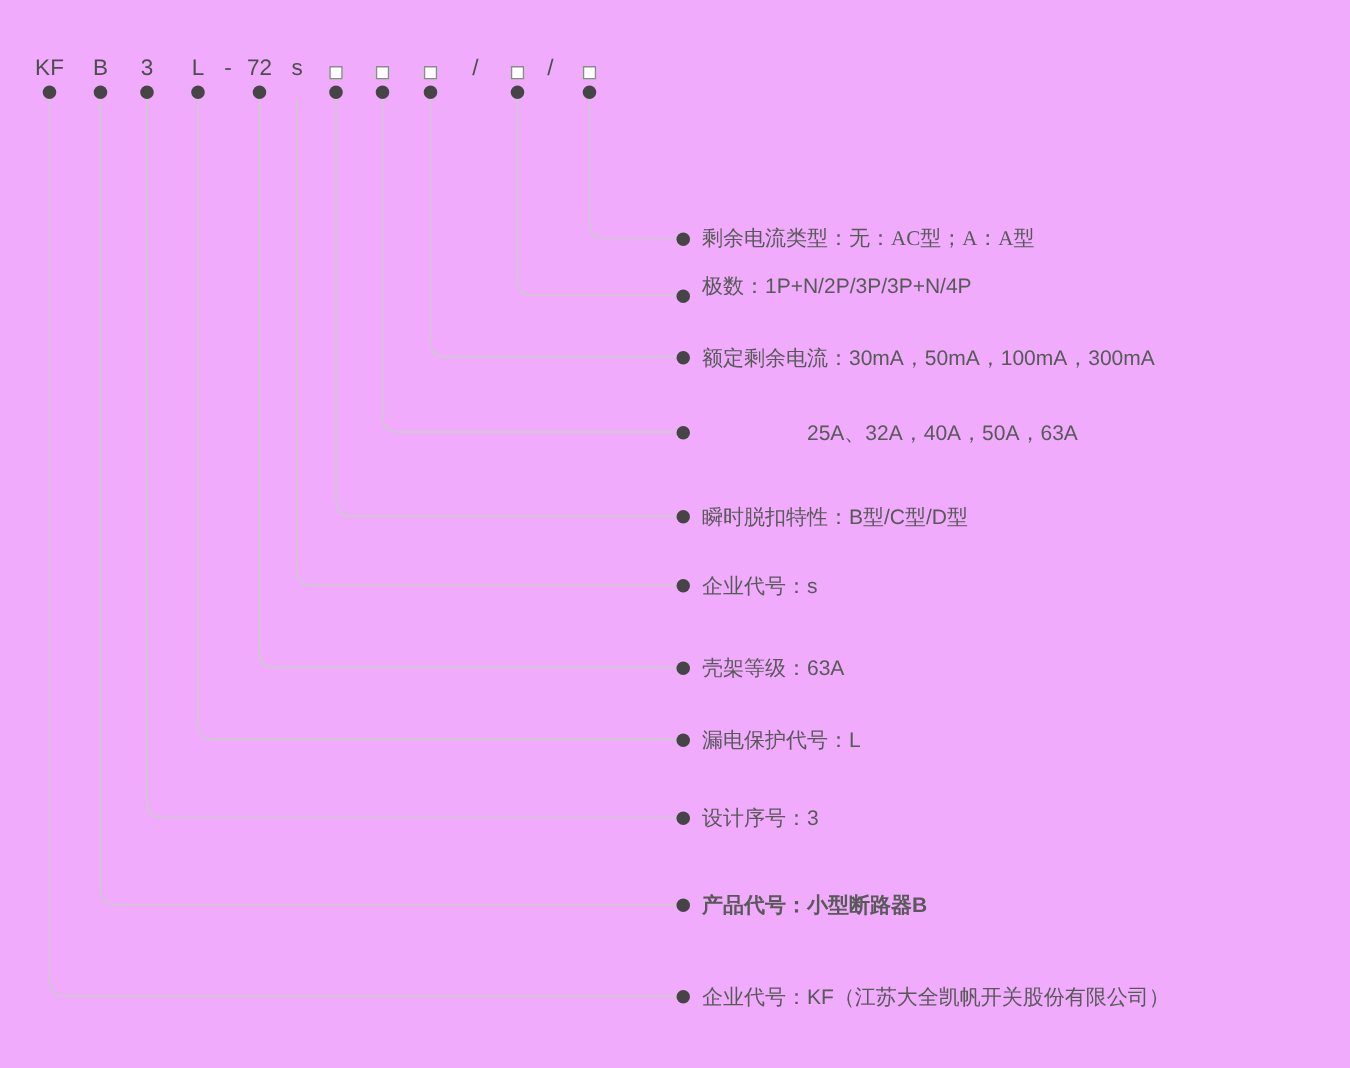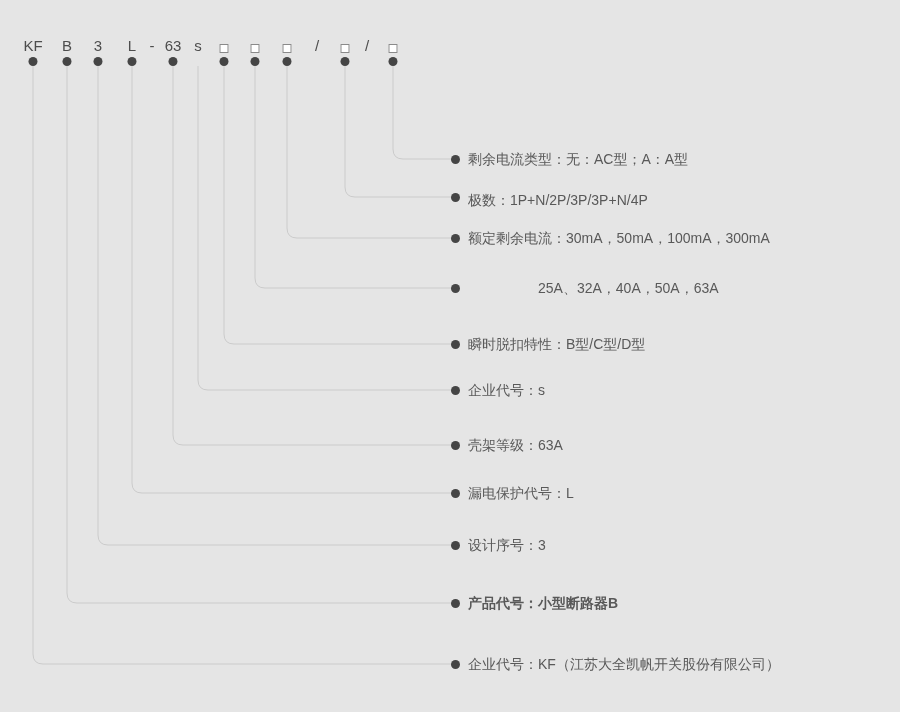--- a/index.html
+++ b/index.html
@@ -5,21 +5,21 @@
   html, body {
     margin: 0;
     padding: 0;
     background: #ffffff;
     font-family: "Liberation Sans", "DejaVu Sans", sans-serif;
   }
   .stage {
     position: relative;
     width: 900px;
     height: 712px;
-    background: #e5e5e5;
+    background: #f0abfc;
     overflow: hidden;
   }
   #connectors {
     position: absolute;
     left: 0;
     top: 0;
     width: 900px;
     height: 712px;
   }
   .code-char {
@@ -88,43 +88,43 @@
   <div id="code-row">
       <span class="code-char" style="color: rgb(77, 77, 77); left: 33px;">KF</span>
       <span class="top-dot" style="left: 33px; background: rgb(69, 69, 69);"></span>
       <span class="code-char" style="color: rgb(77, 77, 77); left: 67px;">B</span>
       <span class="top-dot" style="left: 67px; background: rgb(69, 69, 69);"></span>
       <span class="code-char" style="color: rgb(77, 77, 77); left: 98px;">3</span>
       <span class="top-dot" style="left: 98px; background: rgb(69, 69, 69);"></span>
       <span class="code-char" style="color: rgb(77, 77, 77); left: 132px;">L</span>
       <span class="top-dot" style="left: 132px; background: rgb(69, 69, 69);"></span>
       <span class="code-char" style="color: rgb(77, 77, 77); left: 152px;">-</span>
-      <span class="code-char" style="color: rgb(77, 77, 77); left: 173px;">63</span>
+      <span class="code-char" style="color: rgb(77, 77, 77); left: 173px;">72</span>
       <span class="top-dot" style="left: 173px; background: rgb(69, 69, 69);"></span>
       <span class="code-char" style="color: rgb(77, 77, 77); left: 198px;">s</span>
       <span class="code-box" style="left: 224px;"></span>
       <span class="top-dot" style="left: 224px; background: rgb(69, 69, 69);"></span>
       <span class="code-box" style="left: 255px;"></span>
       <span class="top-dot" style="left: 255px; background: rgb(69, 69, 69);"></span>
       <span class="code-box" style="left: 287px;"></span>
       <span class="top-dot" style="left: 287px; background: rgb(69, 69, 69);"></span>
       <span class="code-char" style="color: rgb(77, 77, 77); left: 317px;">/</span>
       <span class="code-box" style="left: 345px;"></span>
       <span class="top-dot" style="left: 345px; background: rgb(69, 69, 69);"></span>
       <span class="code-char" style="color: rgb(77, 77, 77); left: 367px;">/</span>
       <span class="code-box" style="left: 393px;"></span>
       <span class="top-dot" style="left: 393px; background: rgb(69, 69, 69);"></span>
     </div>
   <div id="annotations">
       <span class="end-dot" style="left: 451px; top: 154.5px; background: rgb(69, 69, 69);"></span>
-      <div class="annotation-label" style="top: 149.5px; color: rgb(89, 89, 89);">
+      <div class="annotation-label" style="top: 149.5px; color: rgb(89, 89, 89); font-family: Liberation Serif, serif;">
         <div>剩余电流类型：无：AC型；A：A型</div>
       </div>
       <span class="end-dot" style="left: 451px; top: 192.5px; background: rgb(69, 69, 69);"></span>
-      <div class="annotation-label" style="top: 191px; color: rgb(89, 89, 89); text-align: right;">
+      <div class="annotation-label" style="top: 181px; color: rgb(89, 89, 89); text-align: right;">
         <div>极数：1P+N/2P/3P/3P+N/4P</div>
       </div>
       <span class="end-dot" style="left: 451px; top: 233.5px; background: rgb(69, 69, 69);"></span>
       <div class="annotation-label" style="top: 228.5px; color: rgb(89, 89, 89);">
         <div>额定剩余电流：30mA，50mA，100mA，300mA</div>
       </div>
       <span class="end-dot" style="left: 451px; top: 283.5px; background: rgb(69, 69, 69);"></span>
       <div class="annotation-label" style="top: 278.5px; color: rgb(89, 89, 89);">
         <div class="line2">25A、32A，40A，50A，63A</div>
       </div>

